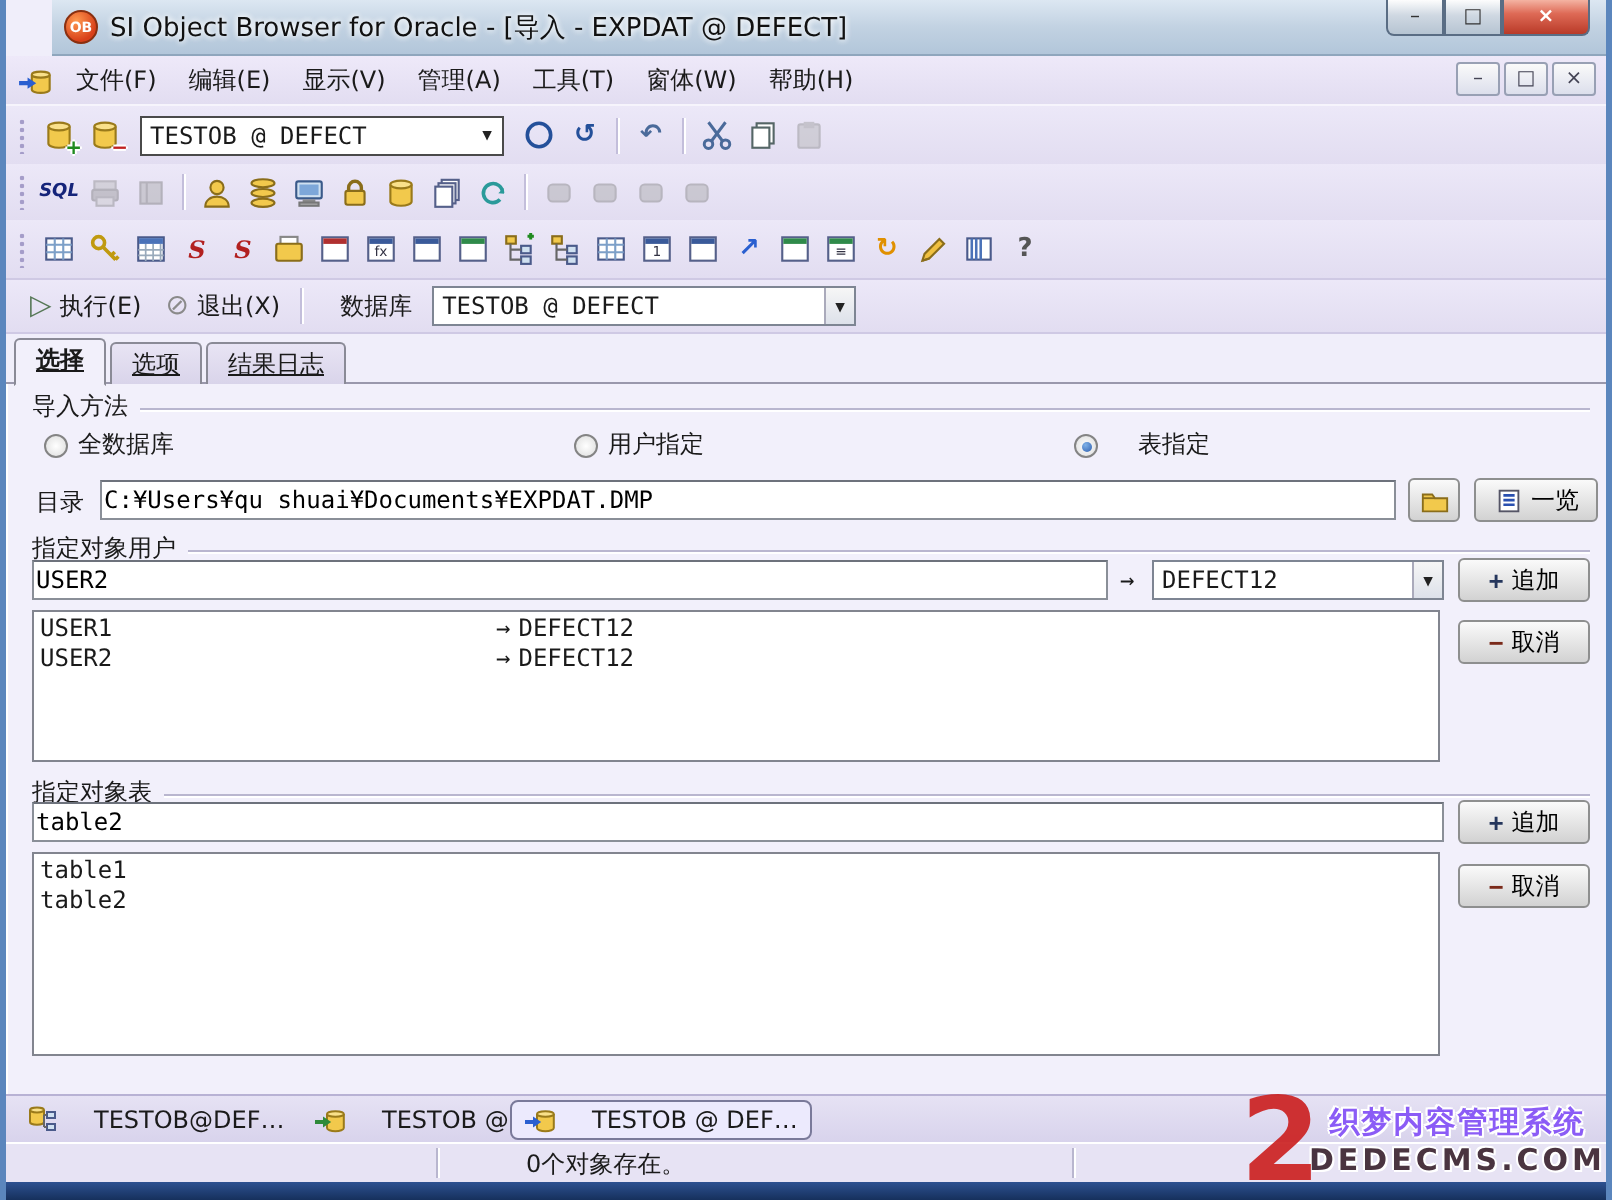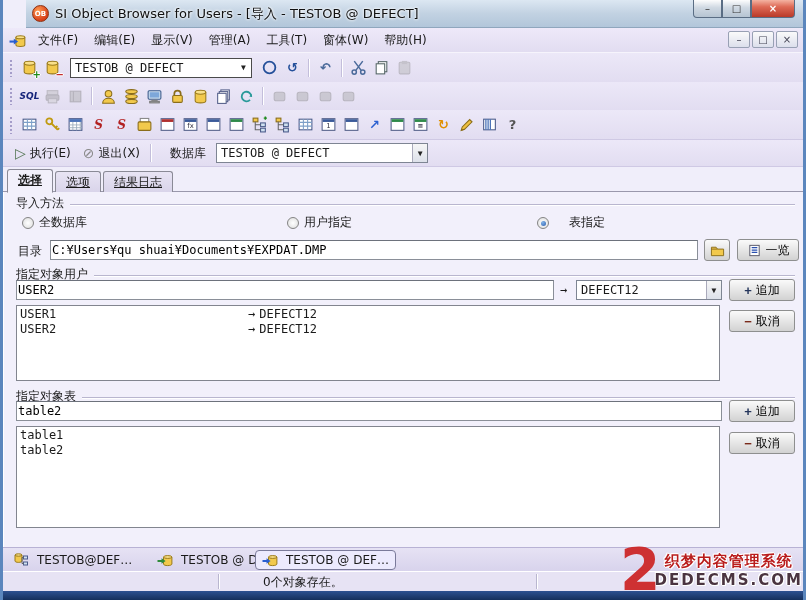--- a/index.html
+++ b/index.html
@@ -87,49 +87,49 @@
   .iconbtn svg{width:17px;height:17px;}
   .btn .bico svg{width:15px;height:15px;display:block;}
   .listbox{position:absolute;background:#fff;border:1px solid #82858f;overflow:hidden;
        font-family:"DejaVu Sans Mono","Liberation Mono",monospace;font-size:12px;padding:1px 3px;}
   .lrow{display:flex;line-height:15px;white-space:nowrap;}
   .lrow .c1{width:228px;}
   .maparr{margin-right:4px;}
 
   
   .mditabs{height:24px;background:linear-gradient(#e6e2f4,#d8d3ec);border-top:1px solid #b8b2d4;position:relative;}
-  .mtab{position:absolute;top:2px;height:20px;display:flex;align-items:center;gap:8px;padding:0 6px;white-space:nowrap;}
+  .mtab{position:absolute;top:2px;height:20px;display:flex;align-items:center;gap:18px;padding:0 6px;white-space:nowrap;}
   .mtab .mtico{width:16px;height:16px;}
   .mtab .mtico svg{width:16px;height:16px;display:block;}
   .mtab.active{border:1px solid #7a7a9a;border-radius:4px;background:#eceafd;}
   .mt0{left:4px;}.mt1{left:148px;}.mt2{left:252px;}
 
   
   .statusbar{height:20px;background:#e7e3f4;border-top:1px solid #fff;position:relative;font-size:12px;}
   .sdiv{position:absolute;top:2px;bottom:2px;width:2px;border-left:1px solid #b9b6cf;border-right:1px solid #fff;}
   .stext{position:absolute;left:260px;top:2px;}
   .navystrip{height:9px;background:linear-gradient(#2d5191,#16305c);}
 
   
   .watermark{position:absolute;right:0;bottom:8px;display:flex;align-items:center;z-index:50;pointer-events:none;}
   .wlogo{color:#cc2222;font-size:58px;font-weight:bold;line-height:44px;margin-right:-6px;opacity:.92;}
   .wtext{text-align:center;}
-  .wl1{font-size:15px;font-weight:bold;color:#b91c1c;letter-spacing:1px;
+  .wl1{font-size:15px;font-weight:bold;color:#8b5cf6;letter-spacing:1px;
        text-shadow:1px 0 #fff,-1px 0 #fff,0 1px #fff,0 -1px #fff,1px 1px #fff,-1px -1px #fff;}
   .wl2{font-size:15px;font-weight:bold;color:#4a3440;letter-spacing:2px;
        text-shadow:1px 0 #fff,-1px 0 #fff,0 1px #fff,0 -1px #fff,1px 1px #fff,-1px -1px #fff;}
 </style>
 </head>
 <body>
 
 <div class="win">
 
   <div class="titlebar">
     <span class="appicon">OB</span>
-    <span class="tbtitle">SI Object Browser for Users - [导入 - TESTOB @ DEFECT]</span>
+    <span class="tbtitle">SI Object Browser for Oracle - [导入 - EXPDAT @ DEFECT]</span>
     <div class="winbtns">
       <span class="wbtn first">–</span>
       <span class="wbtn">□</span>
       <span class="wbtn close">×</span>
     </div>
   </div>
 
   <div class="menubar">
     <span class="mico" id="menu-icon"><svg viewBox="0 0 16 16">
           <path d="M6.5 5v7c0 .9 1.9 1.6 4.2 1.6s4.2-.7 4.2-1.6V5" fill="#f2c94c" stroke="#9a7a1a"></path>

